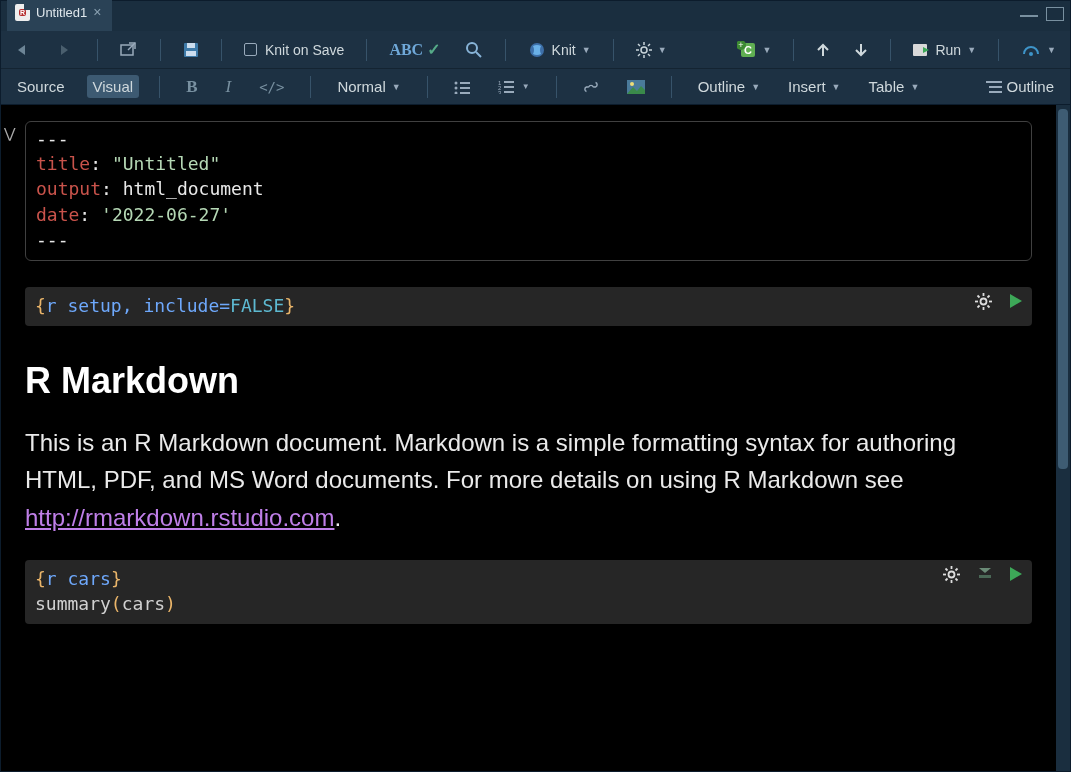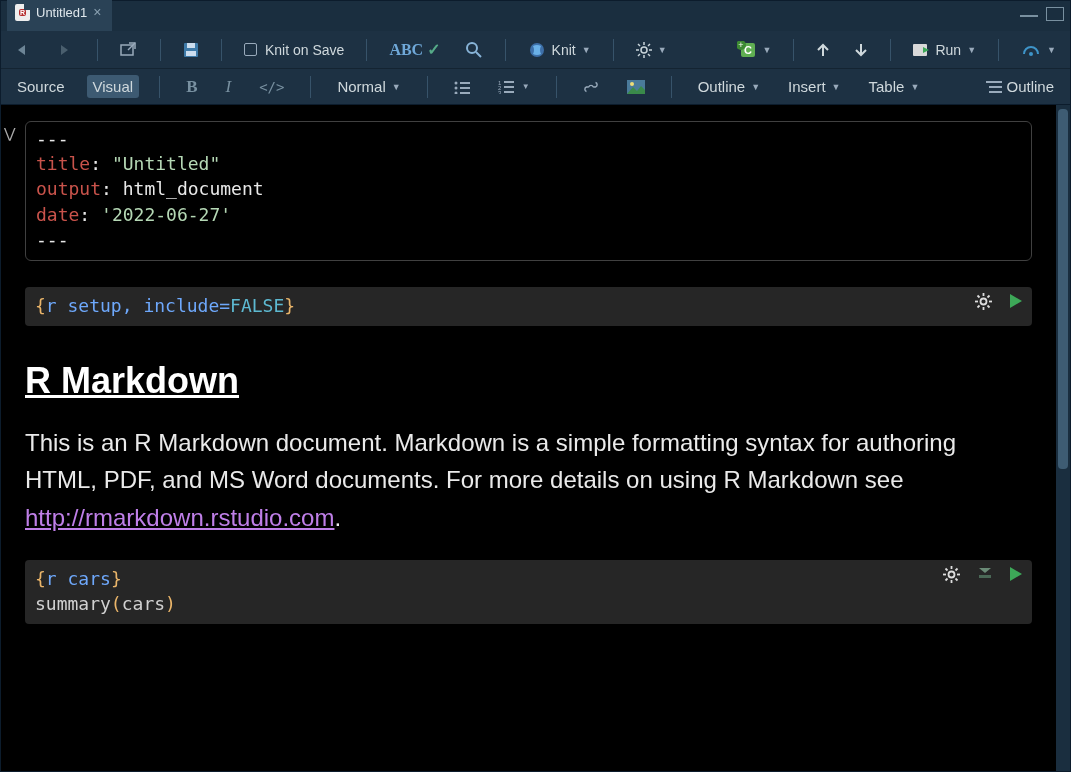--- a/index.html
+++ b/index.html
@@ -42,21 +42,21 @@
 .editor-wrap { flex:1; display:flex; position:relative; }
 .editor { flex:1; background:var(--editor-bg); color:#fff; overflow-y:auto; padding:16px 24px 40px 24px; font-family:"Consolas","Menlo",monospace; font-size:18px; position:relative;}
 .scrollbar { width:14px; background:#1a2e3f; position:relative;}
 .thumb { position:absolute; left:2px; right:2px; top:4px; height:360px; background:#3e5c73; border-radius:4px;}
 .yaml { border:1px solid var(--yaml-border); border-radius:6px; padding:4px 10px 8px 10px; margin-bottom:26px; line-height:1.4; position:relative;}
 .yaml-caret { position:absolute; left:-22px; top:2px; color:#aaa; font-size:14px;}
 .chunk { background:var(--code-bg); border-radius:4px; padding:6px 10px 8px 10px; line-height:1.4; margin-bottom:34px; position:relative;}
 .chunk-actions { position:absolute; right:10px; top:6px; display:flex; gap:18px; align-items:center;}
 .chunk-actions .gear { color:#ddd; font-size:17px;}
 .chunk-actions .play { color:#3da858; font-size:16px;}
-h2.doc { font-family:"Segoe UI",sans-serif; font-weight:700; font-size:36px; color:#fff; margin-bottom:22px;text-decoration:underline;}
+h2.doc { font-family:"Segoe UI",sans-serif; font-weight:700; font-size:36px; color:#fff; margin-bottom:22px;}
 p.doc { font-family:"Segoe UI",sans-serif; font-size:24px; color:#eaeaea; line-height:1.55; margin-bottom:24px;}
 a.doc { color:var(--link); text-decoration:underline;}
 .kw-red{color:var(--red-kw);} .kw-wht{color:#e8e8e8;} .kw-str{color:var(--string);}
 .kw-blue{color:var(--blue-kw);} .kw-gray{color:var(--gray-fn);} .kw-orange{color:var(--orange);}
 .kw-false{color:var(--false);} .kw-pur{color:var(--purple);}
 .checkbox { width:13px; height:13px; border:1px solid #9ab; border-radius:2px; display:inline-block; vertical-align:middle; margin-right:4px;}
 svg { display:block; }
 </style>
 </head>
 <body>

